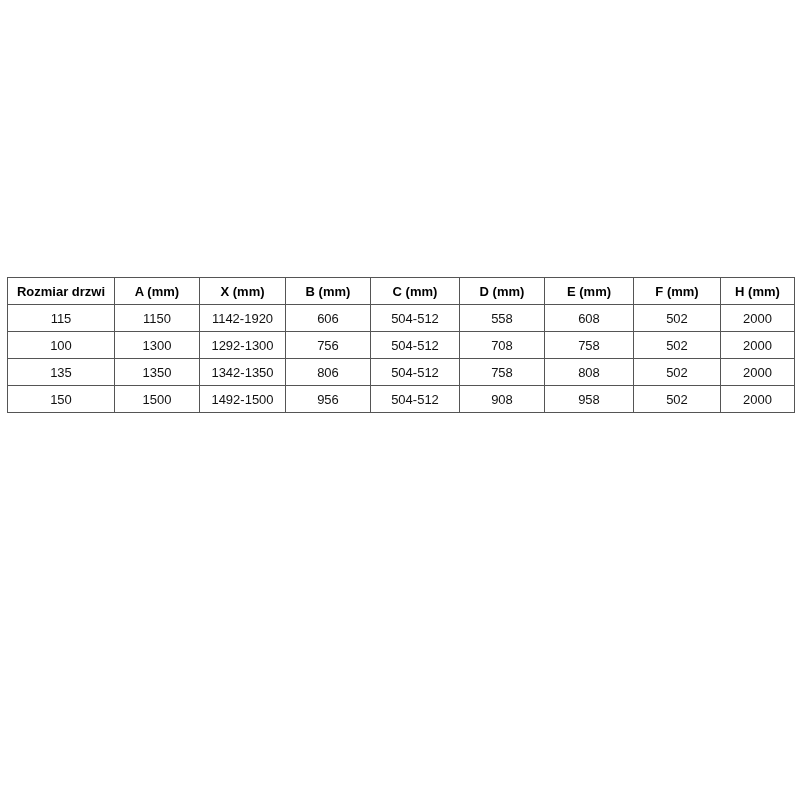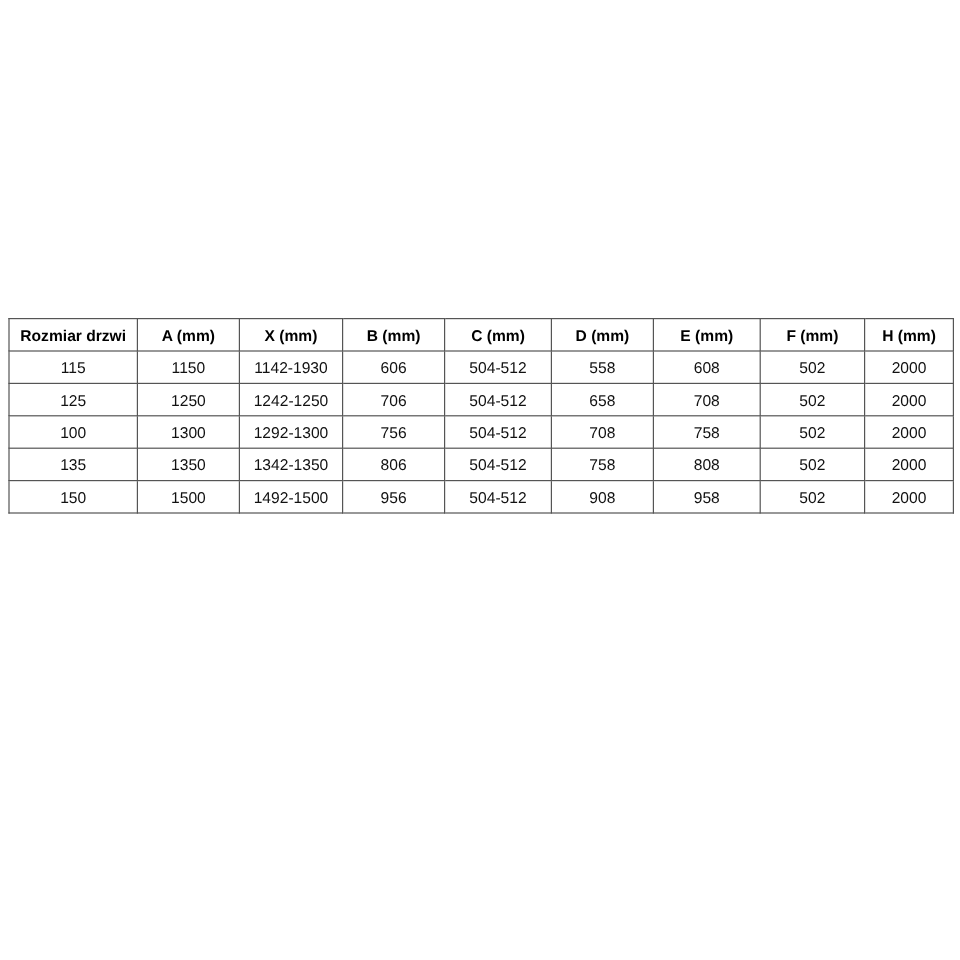--- a/index.html
+++ b/index.html
@@ -14,21 +14,21 @@
   .page {
     position: relative;
     width: 800px;
     height: 800px;
     background: #ffffff;
     overflow: hidden;
   }
   .table-wrap {
     position: absolute;
     left: 7px;
-    top: 265px;
+    top: 277px;
     width: 786px;
   }
   table.spec-table {
     border-collapse: collapse;
     table-layout: fixed;
     width: 100%;
   }
   table.spec-table th,
   table.spec-table td {
     border: 1px solid #555555;
@@ -86,36 +86,25 @@
           <th>D (mm)</th>
           <th>E (mm)</th>
           <th>F (mm)</th>
           <th>H (mm)</th>
         </tr>
       </thead>
       <tbody>
           <tr>
             <td>115</td>
             <td>1150</td>
-            <td>1142-1930</td>
+            <td>1142-1920</td>
             <td>606</td>
             <td>504-512</td>
             <td>558</td>
             <td>608</td>
-            <td>502</td>
-            <td>2000</td>
-          </tr>
-          <tr>
-            <td>125</td>
-            <td>1250</td>
-            <td>1242-1250</td>
-            <td>706</td>
-            <td>504-512</td>
-            <td>658</td>
-            <td>708</td>
             <td>502</td>
             <td>2000</td>
           </tr>
           <tr>
             <td>100</td>
             <td>1300</td>
             <td>1292-1300</td>
             <td>756</td>
             <td>504-512</td>
             <td>708</td>

